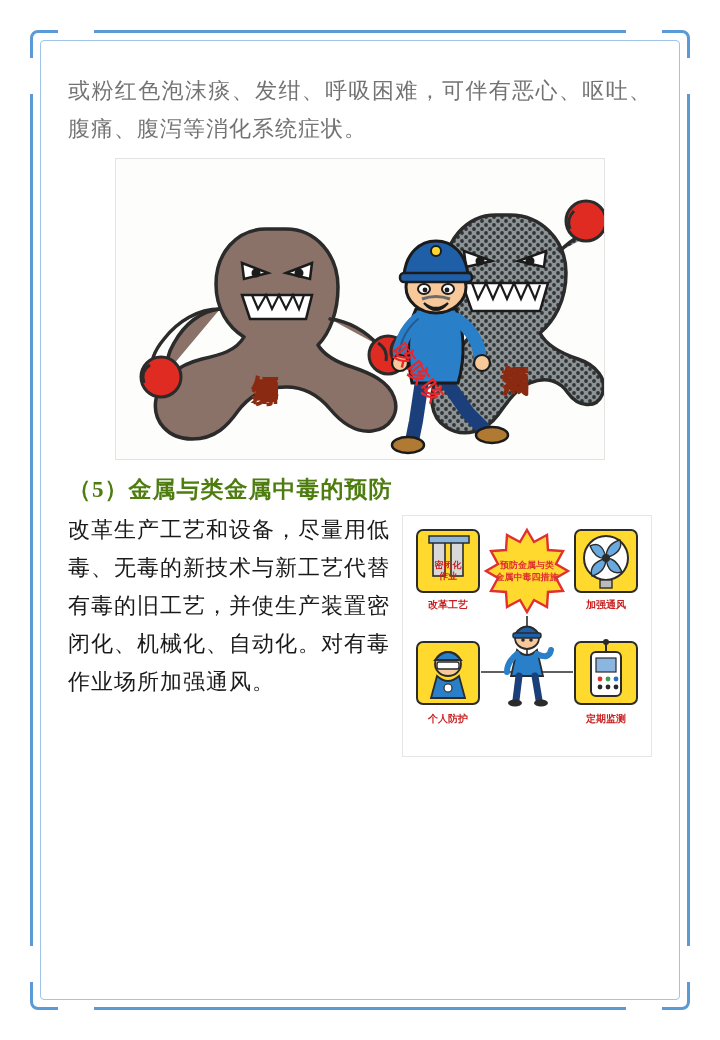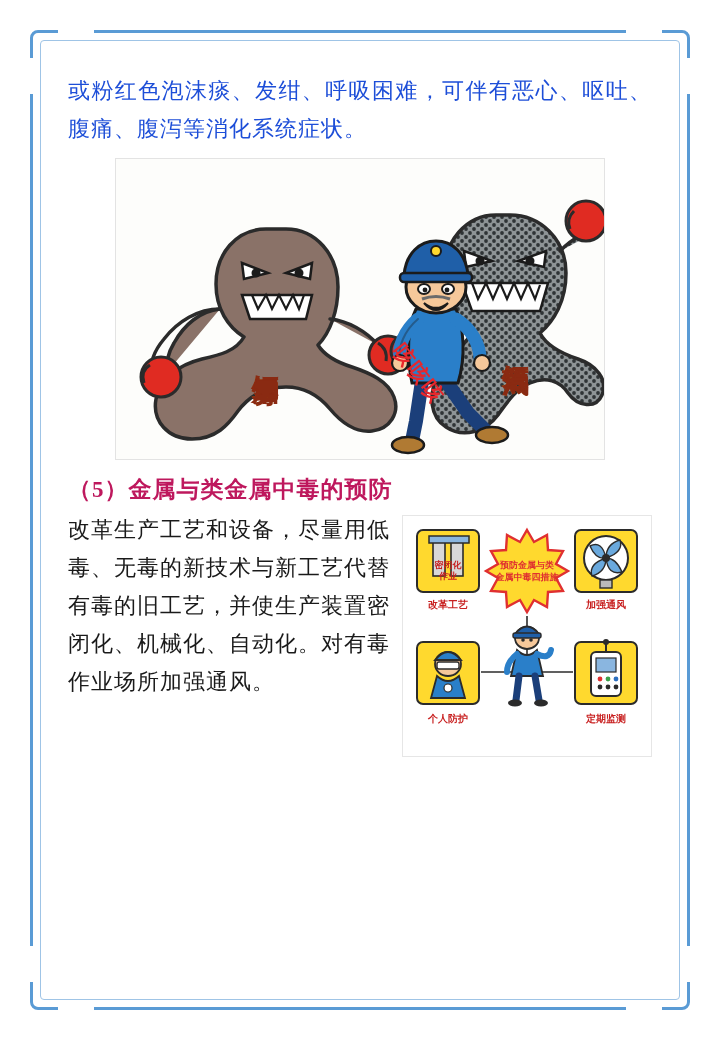--- a/index.html
+++ b/index.html
@@ -57,32 +57,32 @@
     position: absolute;
     left: 68px;
     top: 72px;
     width: 584px;
     height: 900px;
   }
 
   .para {
     font-size: 22px;
     line-height: 38px;
-    color: #1d4ed8;
+    color: #737373;
     letter-spacing: 1px;
     text-align: justify;
     margin: 0;
   }
 
   .para-top { margin-bottom: 8px; }
 
   .heading {
     font-size: 23px;
     font-weight: bold;
-    color: #be185d;
+    color: #4d7c0f;
     letter-spacing: 1px;
     margin: 14px 0 6px 0;
   }
 
   
   .illus1 {
     position: relative;
     width: 488px;
     height: 300px;
     margin: 10px auto 10px auto;

